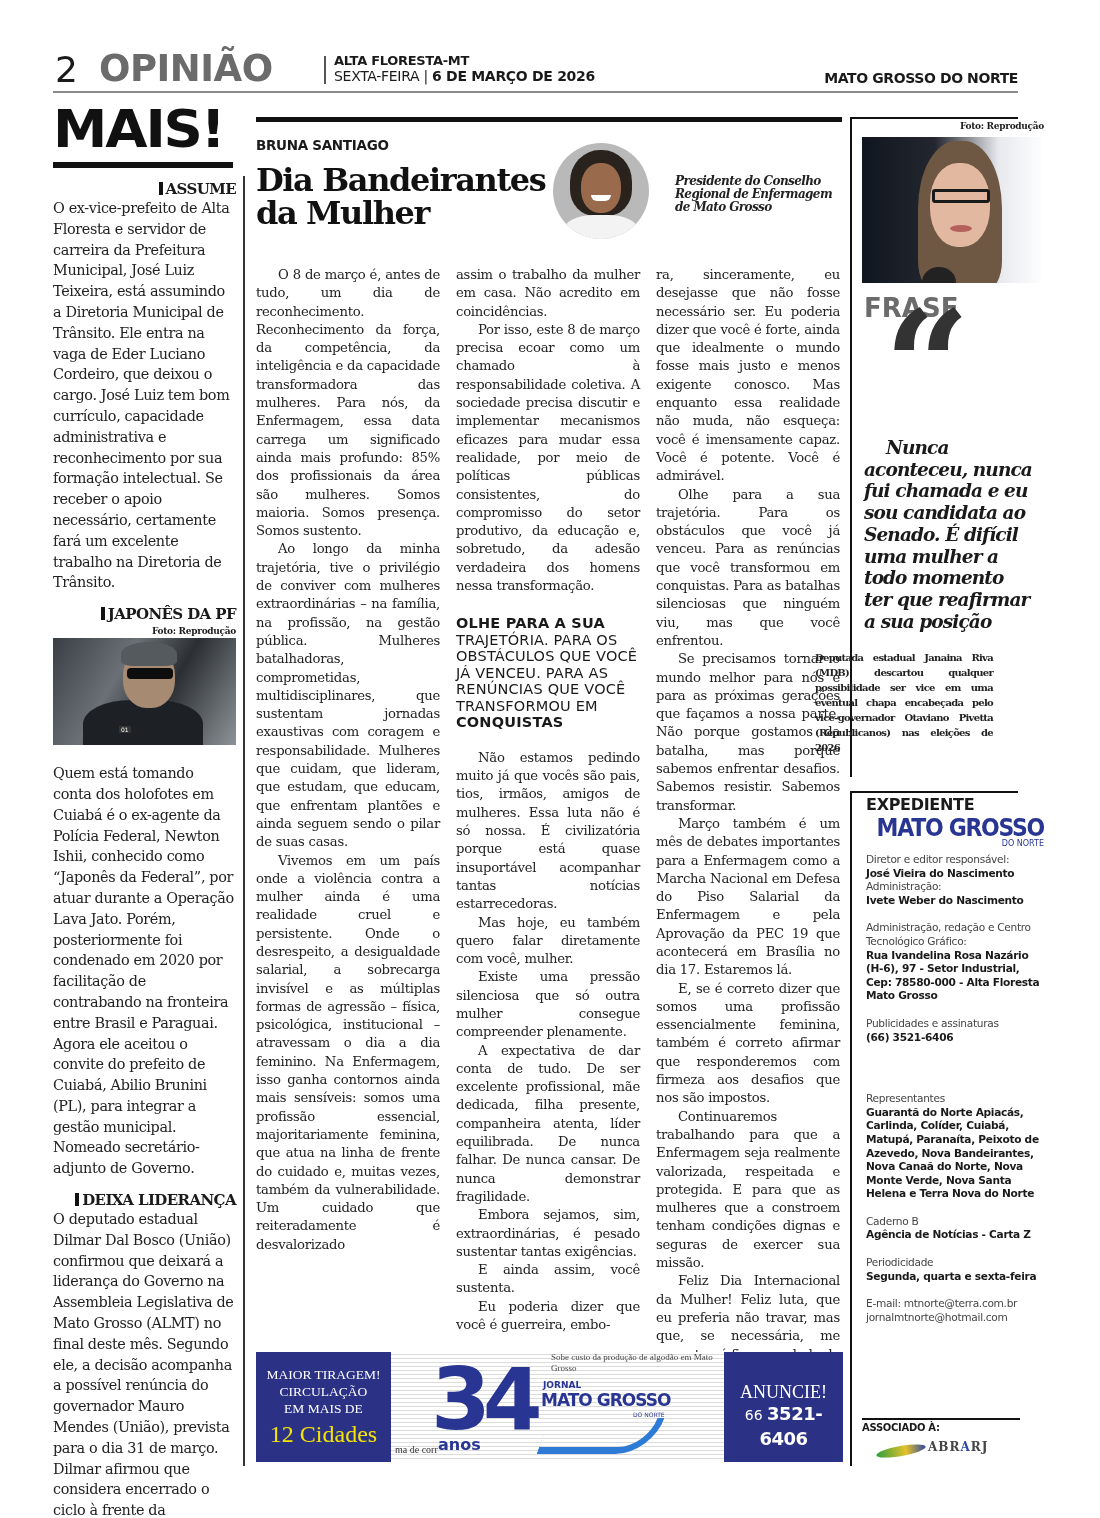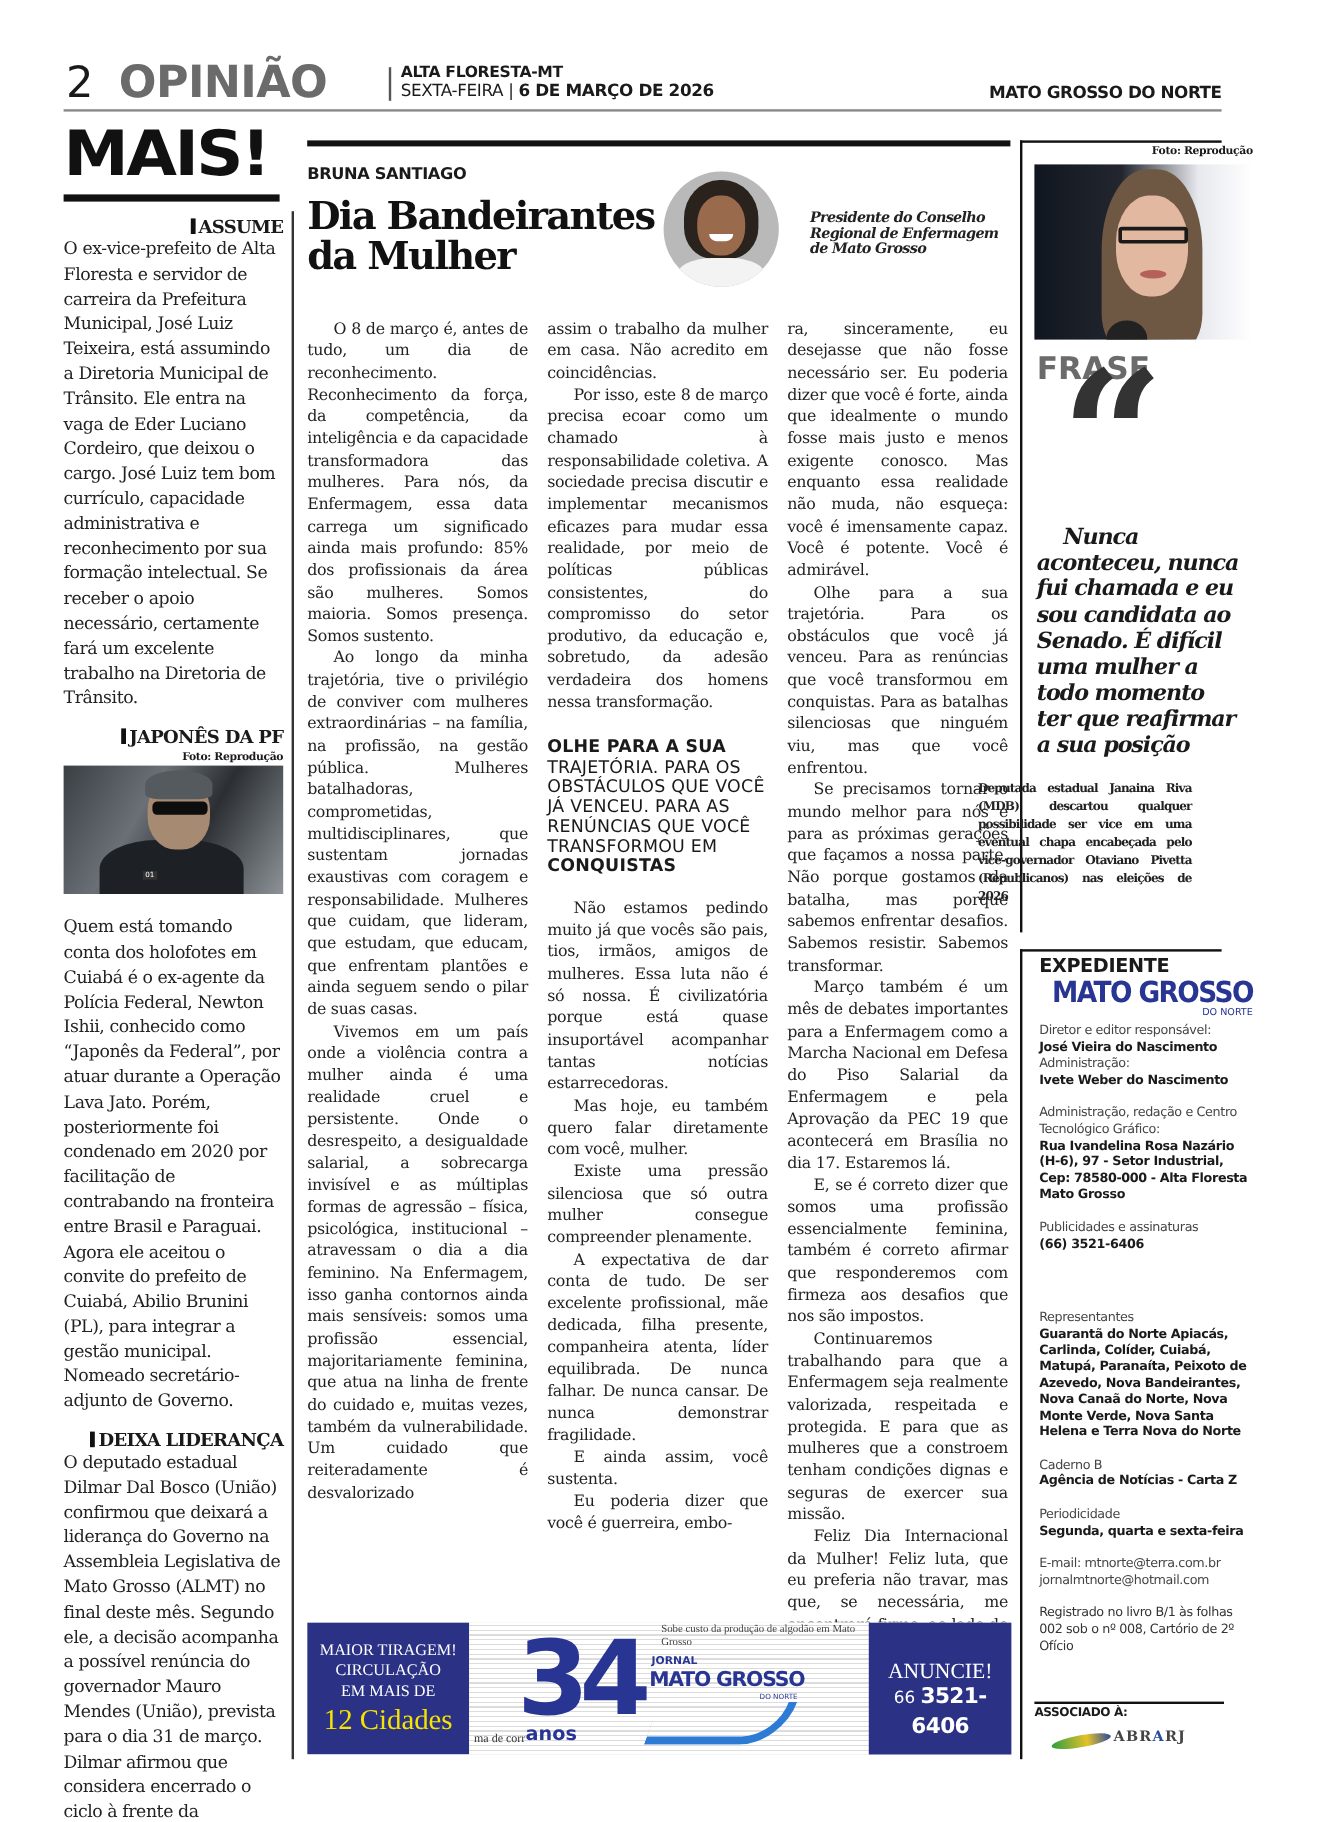--- a/index.html
+++ b/index.html
@@ -170,20 +170,21 @@
   <p>Por isso, este 8 de março precisa ecoar como um chamado à responsabilidade coletiva. A sociedade precisa discutir e implementar mecanismos eficazes para mudar essa realidade, por meio de políticas públicas consistentes, do compromisso do setor produtivo, da educação e, sobretudo, da adesão verdadeira dos homens nessa transformação.</p>
   <div class="pullquote">
     <b>OLHE PARA A SUA</b>
     <span>TRAJETÓRIA. PARA OS OBSTÁCULOS QUE VOCÊ JÁ VENCEU. PARA AS RENÚNCIAS QUE VOCÊ TRANSFORMOU EM</span>
     <b>CONQUISTAS</b>
   </div>
   <p>Não estamos pedindo muito já que vocês são pais, tios, irmãos, amigos de mulheres. Essa luta não é só nossa. É civilizatória porque está quase insuportável acompanhar tantas notícias estarrecedoras.</p>
   <p>Mas hoje, eu também quero falar diretamente com você, mulher.</p>
   <p>Existe uma pressão silenciosa que só outra mulher consegue compreender plenamente.</p>
   <p>A expectativa de dar conta de tudo. De ser excelente profissional, mãe dedicada, filha presente, companheira atenta, líder equilibrada. De nunca falhar. De nunca cansar. De nunca demonstrar fragilidade.</p>
+  <p>Embora sejamos, sim, extraordinárias, é pesado sustentar tantas exigências.</p>
   <p>E ainda assim, você sustenta.</p>
   <p>Eu poderia dizer que você é guerreira, embo-</p>
 </div>
 
 <div class="acol acol3">
   <p class="noind">ra, sinceramente, eu desejasse que não fosse necessário ser. Eu poderia dizer que você é forte, ainda que idealmente o mundo fosse mais justo e menos exigente conosco. Mas enquanto essa realidade não muda, não esqueça: você é imensamente capaz. Você é potente. Você é admirável.</p>
   <p>Olhe para a sua trajetória. Para os obstáculos que você já venceu. Para as renúncias que você transformou em conquistas. Para as batalhas silenciosas que ninguém viu, mas que você enfrentou.</p>
   <p>Se precisamos tornar o mundo melhor para nós e para as próximas gerações que façamos a nossa parte. Não porque gostamos da batalha, mas porque sabemos enfrentar desafios. Sabemos resistir. Sabemos transformar.</p>
   <p>Março também é um mês de debates importantes para a Enfermagem como a Marcha Nacional em Defesa do Piso Salarial da Enfermagem e pela Aprovação da PEC 19 que acontecerá em Brasília no dia 17. Estaremos lá.</p>
   <p>E, se é correto dizer que somos uma profissão essencialmente feminina, também é correto afirmar que responderemos com firmeza aos desafios que nos são impostos.</p>
@@ -259,22 +260,19 @@
     <span class="val">Agência de Notícias - Carta Z</span>
   </div>
   <div class="exp-block">
     <span class="lbl">Periodicidade</span>
     <span class="val">Segunda, quarta e sexta-feira</span>
   </div>
   <div class="exp-block">
     <span class="lbl">E-mail: mtnorte@terra.com.br</span>
     <span class="lbl">jornalmtnorte@hotmail.com</span>
   </div>
-  <div class="exp-block tight">
-    <span class="plain">Registrado no livro B/1 às folhas 002 sob o nº 008, Cartório de 2º Ofício</span>
-  </div>
 </div>
 <div class="assoc-rule"></div>
 <div class="assoc-label">ASSOCIADO À:</div>
 <div class="abrarj">
   <div class="swoosh"></div>
   <div class="txt"><span>ABR</span><span class="b">A</span><span>RJ</span></div>
 </div>
 
 </body></html>

